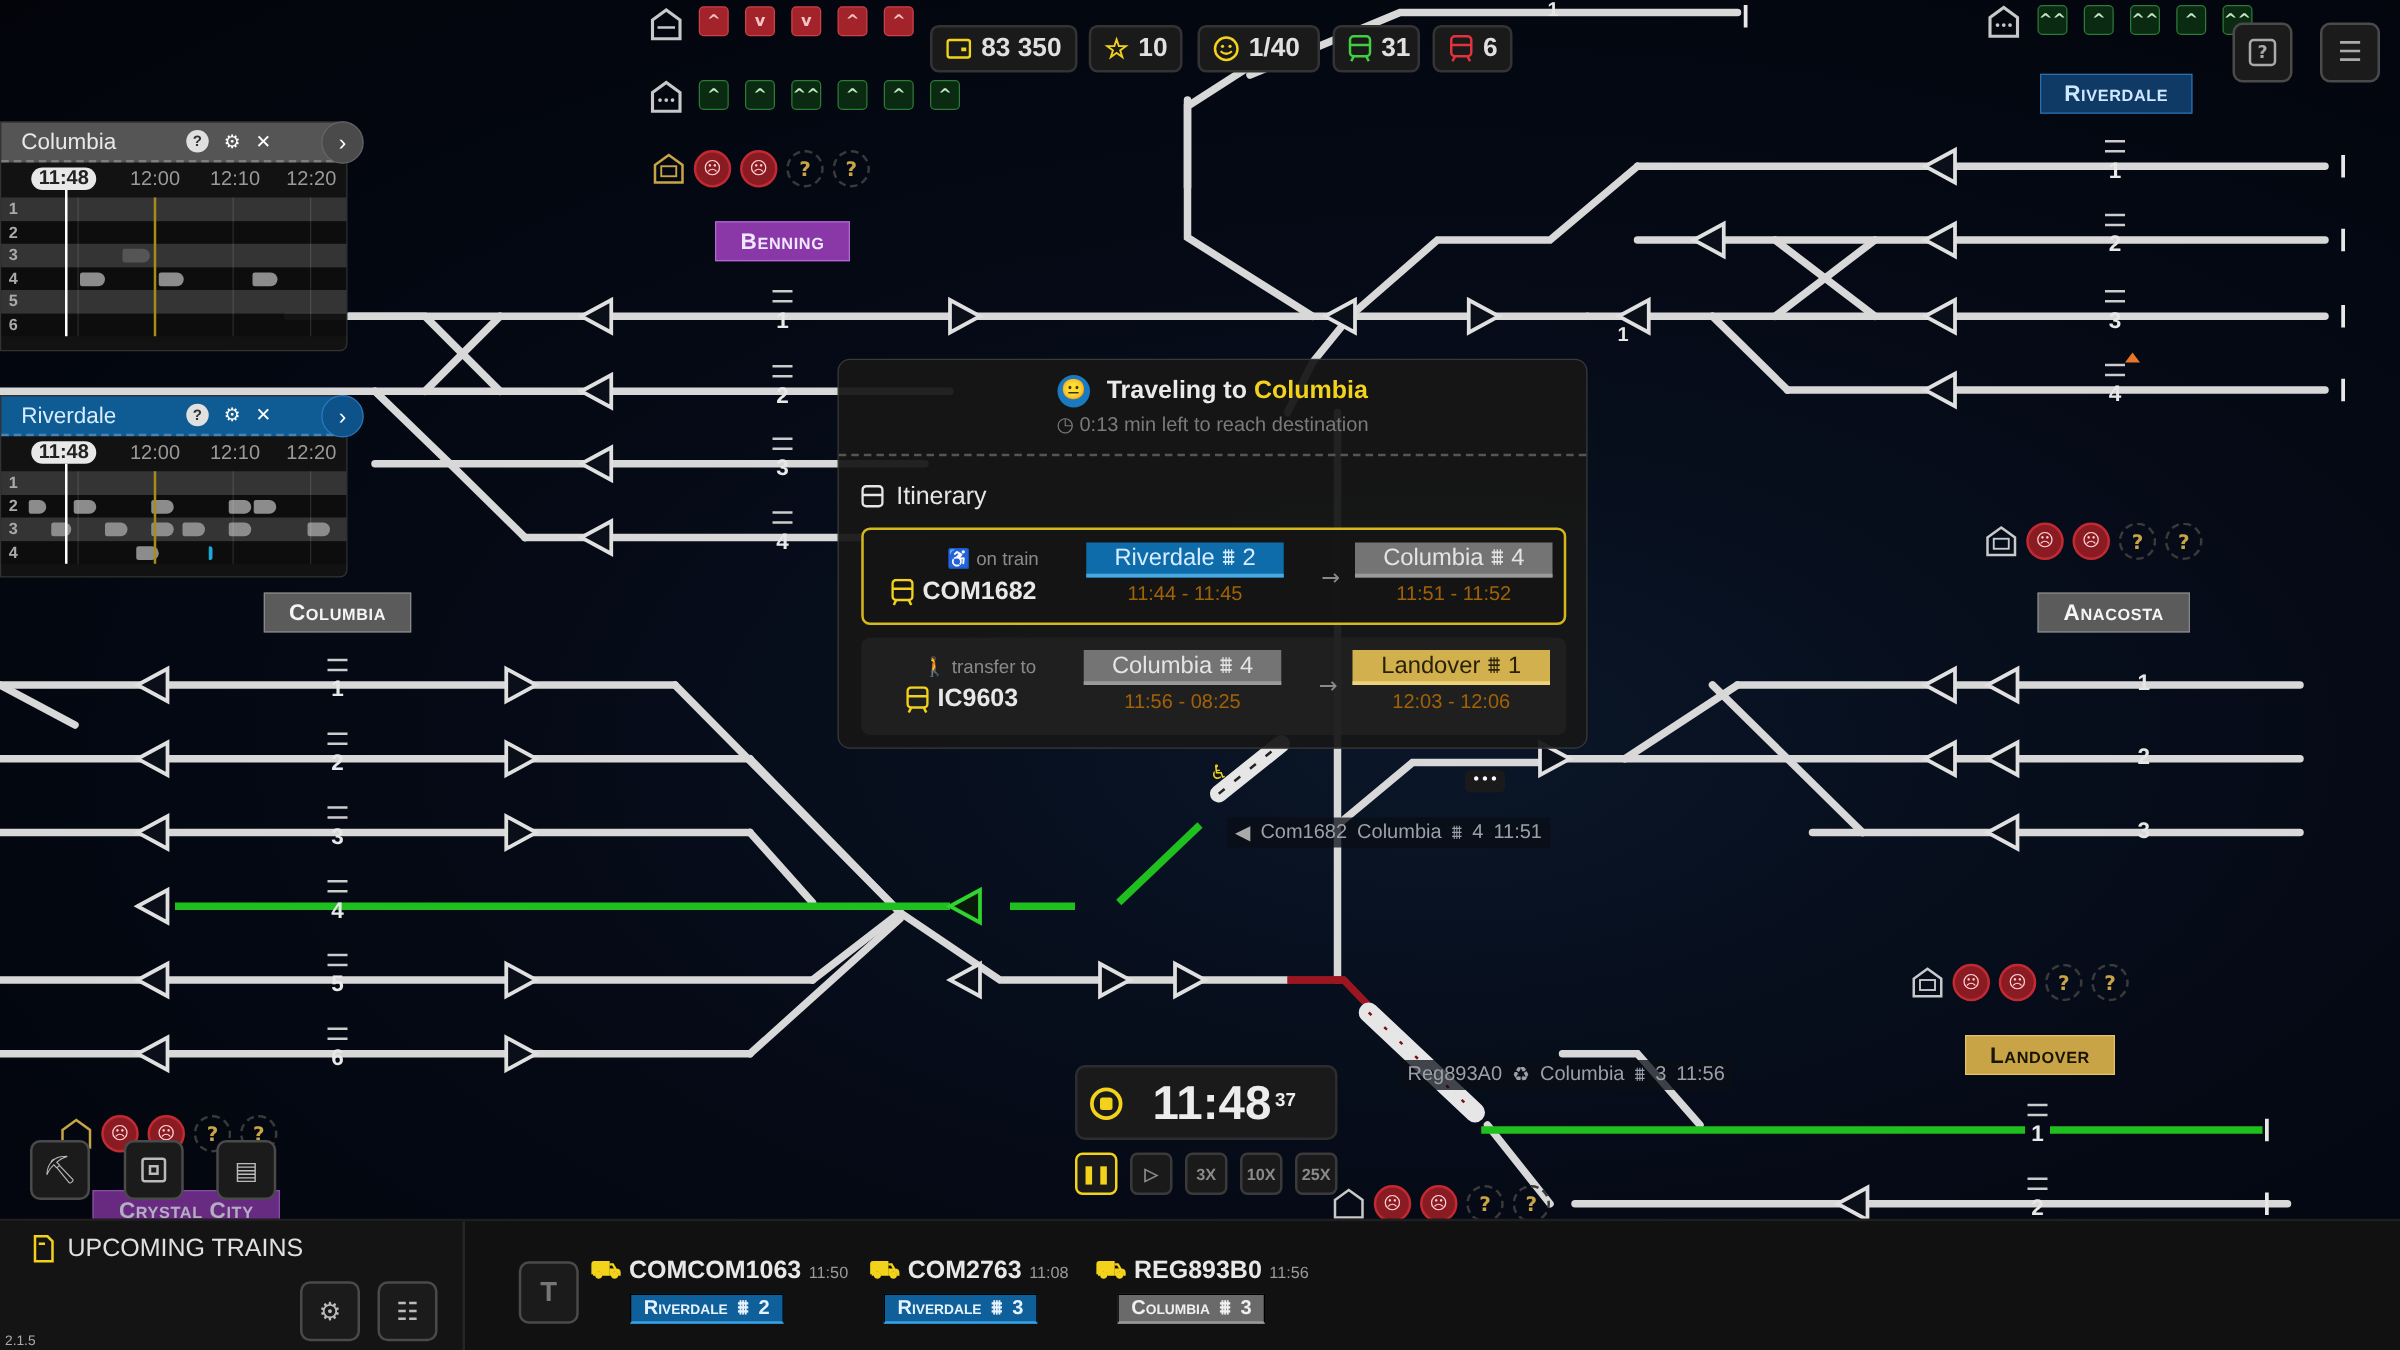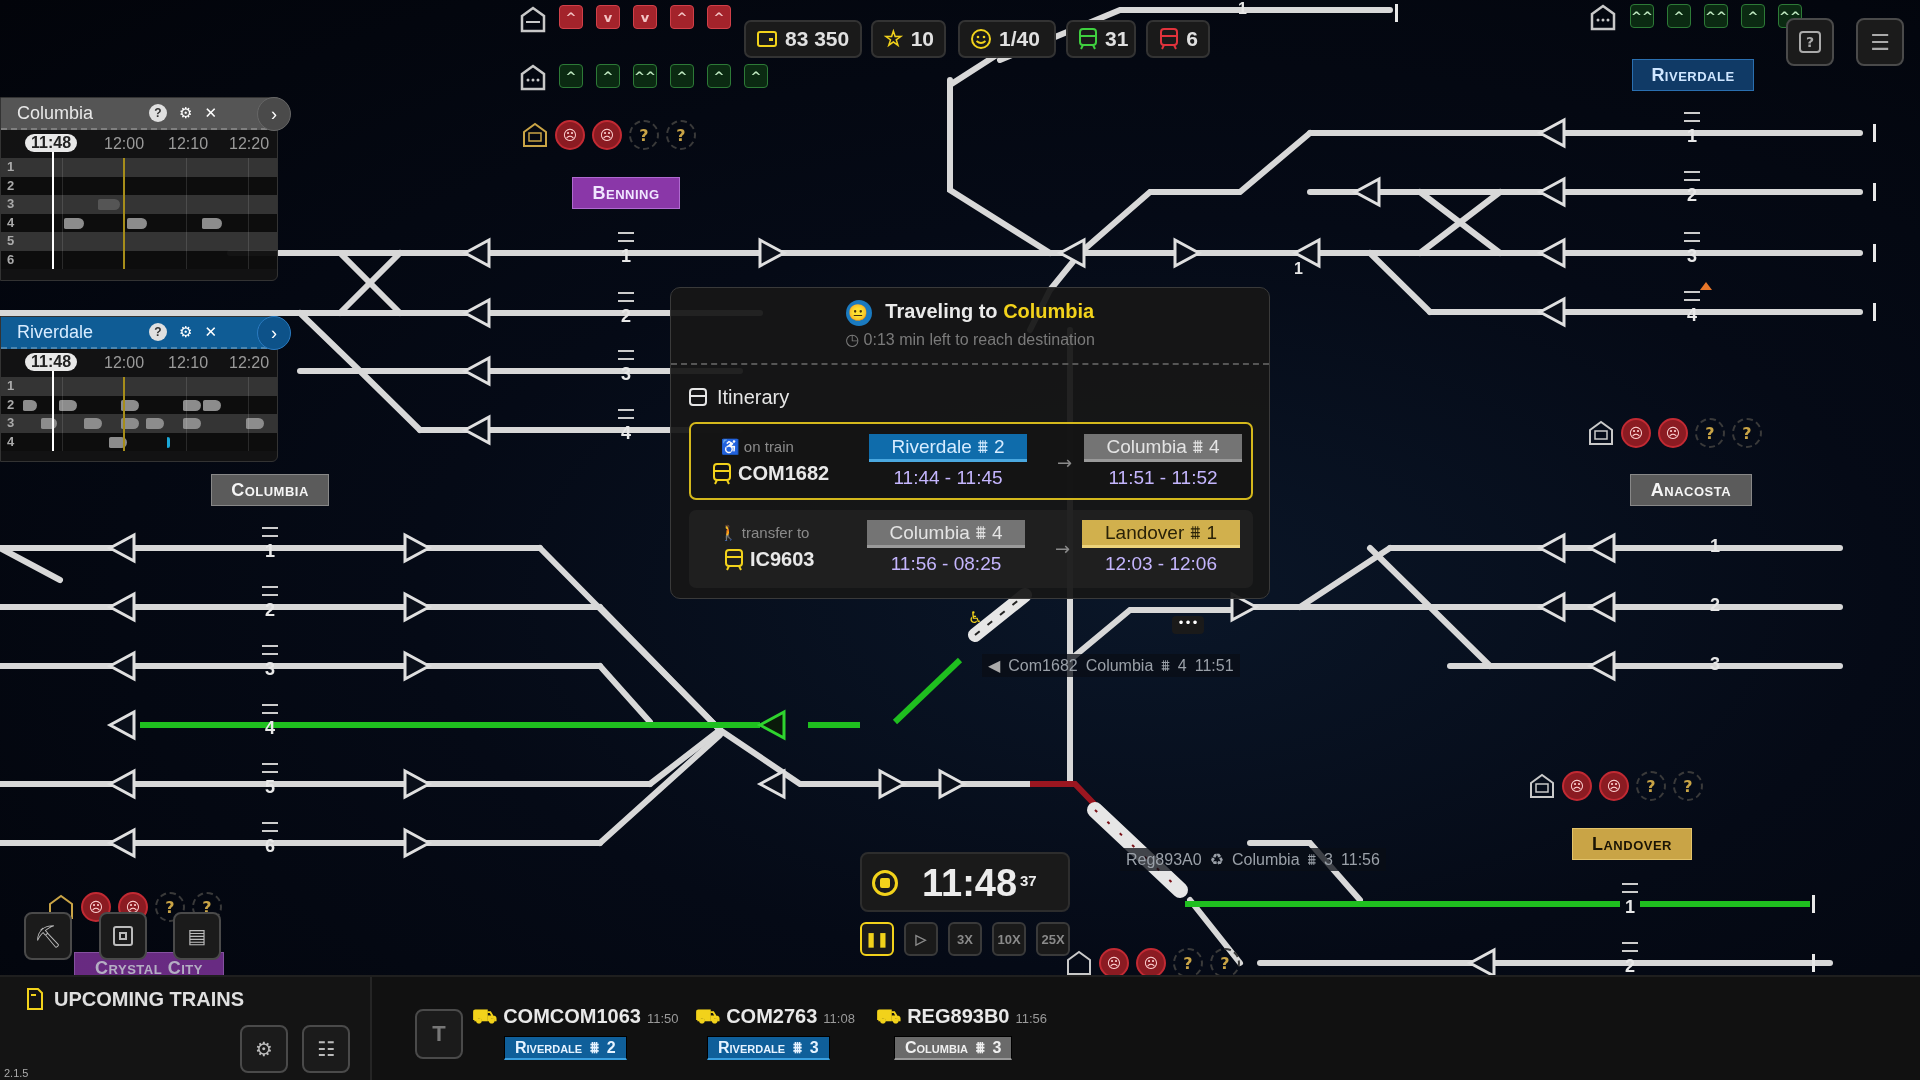--- a/index.html
+++ b/index.html
@@ -54,42 +54,42 @@
   
   .popup { position: absolute; left: 670px; top: 287px; width: 600px; height: 312px; background: rgba(22,22,22,0.94); border: 1px solid #3a3a3a; border-radius: 10px; }
   .popup .title { position: absolute; top: 12px; left: 0; width: 100%; text-align: center; font-family: "Liberation Sans", sans-serif; font-size: 20px; font-weight: bold; color: #eaeaea; }
   .popup .title .dest { color: #f2d21b; }
   .popup .sub { position: absolute; top: 42px; left: 0; width: 100%; text-align: center; font-family: "Liberation Sans", sans-serif; font-size: 16px; color: #7a7a7a; }
   .popup .divider { position: absolute; top: 75px; left: 0; width: 100%; border-top: 2px dashed #555; }
   .popup .itin { position: absolute; top: 98px; left: 18px; font-family: "Liberation Sans", sans-serif; font-size: 20px; font-weight: normal; color: #e6e6e6; display: flex; align-items: center; gap: 10px; }
   .leg { position: absolute; left: 18px; width: 564px; height: 78px; border-radius: 7px; }
   .leg.active { top: 134px; border: 2px solid #d4b81c; background: rgba(20,20,20,0.9); }
   .leg.next { top: 222px; background: rgba(35,35,35,0.7); }
-  .leg .mode { position: absolute; left: 30px; top: 14px; font-family: "Liberation Sans", sans-serif; font-size: 15px; color: #8a8a8a; width: 110px; text-align: left; }
+  .leg .mode { position: absolute; left: 30px; top: 14px; font-family: "Liberation Sans", sans-serif; font-size: 15px; color: #8a8a8a; width: 110px; text-align: right; }
   .leg .train { position: absolute; left: 22px; top: 38px; font-family: "Liberation Sans", sans-serif; font-size: 20px; font-weight: bold; color: #e8e8e8; display: flex; align-items: center; gap: 7px; }
   .plat { position: absolute; height: 28px; top: 10px; width: 158px; display: flex; align-items: center; justify-content: center; font-family: "Liberation Sans", sans-serif; font-size: 19px; gap: 6px; }
   .plat.blue { background: #0f6cab; color: #d6ecff; border-bottom: 3px solid #4aa8e0; }
   .plat.grey { background: #747474; color: #e4e4e4; border-bottom: 3px solid #9a9a9a; }
   .plat.gold { background: #d1b04d; color: #2a2208; border-bottom: 3px solid #ecd27a; }
-  .ptime { position: absolute; top: 43px; width: 158px; text-align: center; font-family: "Liberation Sans", sans-serif; font-size: 19px; color: #c4b5fd; }
+  .ptime { position: absolute; top: 43px; width: 158px; text-align: center; font-family: "Liberation Sans", sans-serif; font-size: 16px; color: #a16207; }
   .arrow { position: absolute; left: 366px; top: 28px; color: #8a8a8a; font-size: 18px; }
 
   
   .clock { position: absolute; left: 860px; top: 852px; width: 210px; height: 60px; background: #1a1a1a; border: 2px solid #2d2d2d; border-radius: 8px; }
   .clock .rec { position: absolute; left: 10px; top: 16px; width: 26px; height: 26px; border-radius: 50%; border: 3px solid #f2d21b; display: flex; align-items: center; justify-content: center; }
   .clock .rec i { width: 10px; height: 10px; background: #f2d21b; border-radius: 2px; display: block; }
   .clock .time { position: absolute; left: 60px; top: 8px; font-family: "Liberation Sans", sans-serif; font-weight: bold; font-size: 38px; color: #ececec; }
   .clock .sec { position: absolute; left: 158px; top: 18px; font-family: "Liberation Sans", sans-serif; font-weight: bold; font-size: 15px; color: #ececec; }
   .speed { position: absolute; top: 922px; width: 34px; height: 34px; border-radius: 6px; background: #1a1a1a; border: 2px solid #3a3a3a; display: flex; align-items: center; justify-content: center; font-family: "Liberation Sans", sans-serif; font-weight: bold; font-size: 13px; color: #8a8a8a; }
   .speed.on { border-color: #f2d21b; color: #f2d21b; }
 
   
   .bottom { position: absolute; left: 0; top: 975px; width: 1920px; height: 105px; background: #111; border-top: 2px solid #1f1f1f; }
   .up-panel { position: absolute; left: 0; top: 0; width: 372px; height: 105px; background: #141414; border-right: 2px solid #252525; }
-  .up-title { position: absolute; left: 26px; top: 10px; font-family: "Liberation Sans", sans-serif; font-weight: bold; font-size: 20px; color: #e0e0e0; display: flex; align-items: center; gap: 10px; }
+  .up-title { position: absolute; left: 26px; top: 10px; font-family: "Liberation Sans", sans-serif; font-weight: normal; font-size: 20px; color: #e0e0e0; display: flex; align-items: center; gap: 10px; }
   .version { position: absolute; left: 4px; top: 90px; font-size: 11px; color: #aaa; font-family: "Liberation Sans", sans-serif; }
   .ut { position: absolute; top: 28px; }
   .ut .hdr { display: flex; align-items: baseline; gap: 6px; font-family: "Liberation Sans", sans-serif; font-weight: bold; font-size: 20px; color: #e8e8e8; }
   .ut .hdr .t { font-size: 13px; font-weight: normal; color: #9a9a9a; }
   .ut .pl { margin-top: 5px; height: 24px; display: inline-flex; align-items: center; gap: 8px; padding: 0 10px; font-family: "Liberation Sans", sans-serif; font-weight: bold; font-size: 16px; font-variant: small-caps; border: 1px solid #000; }
   .ut .pl.blue { background: #0f5f9a; color: #e6f3ff; border-bottom: 2px solid #3aa0e0; }
   .ut .pl.grey { background: #6a6a6a; color: #f0f0f0; border-bottom: 2px solid #999; }
 
   .float-label { position: absolute; font-family: "Liberation Sans", sans-serif; font-size: 16px; color: #9aa0a8; background: rgba(10,14,22,0.75); padding: 2px 6px; display: flex; gap: 8px; align-items: center; }
   .tracknum { position: absolute; font-family: "Liberation Sans", sans-serif; font-weight: bold; font-size: 18px; color: #e8e8e8; text-align: center; width: 24px; }

